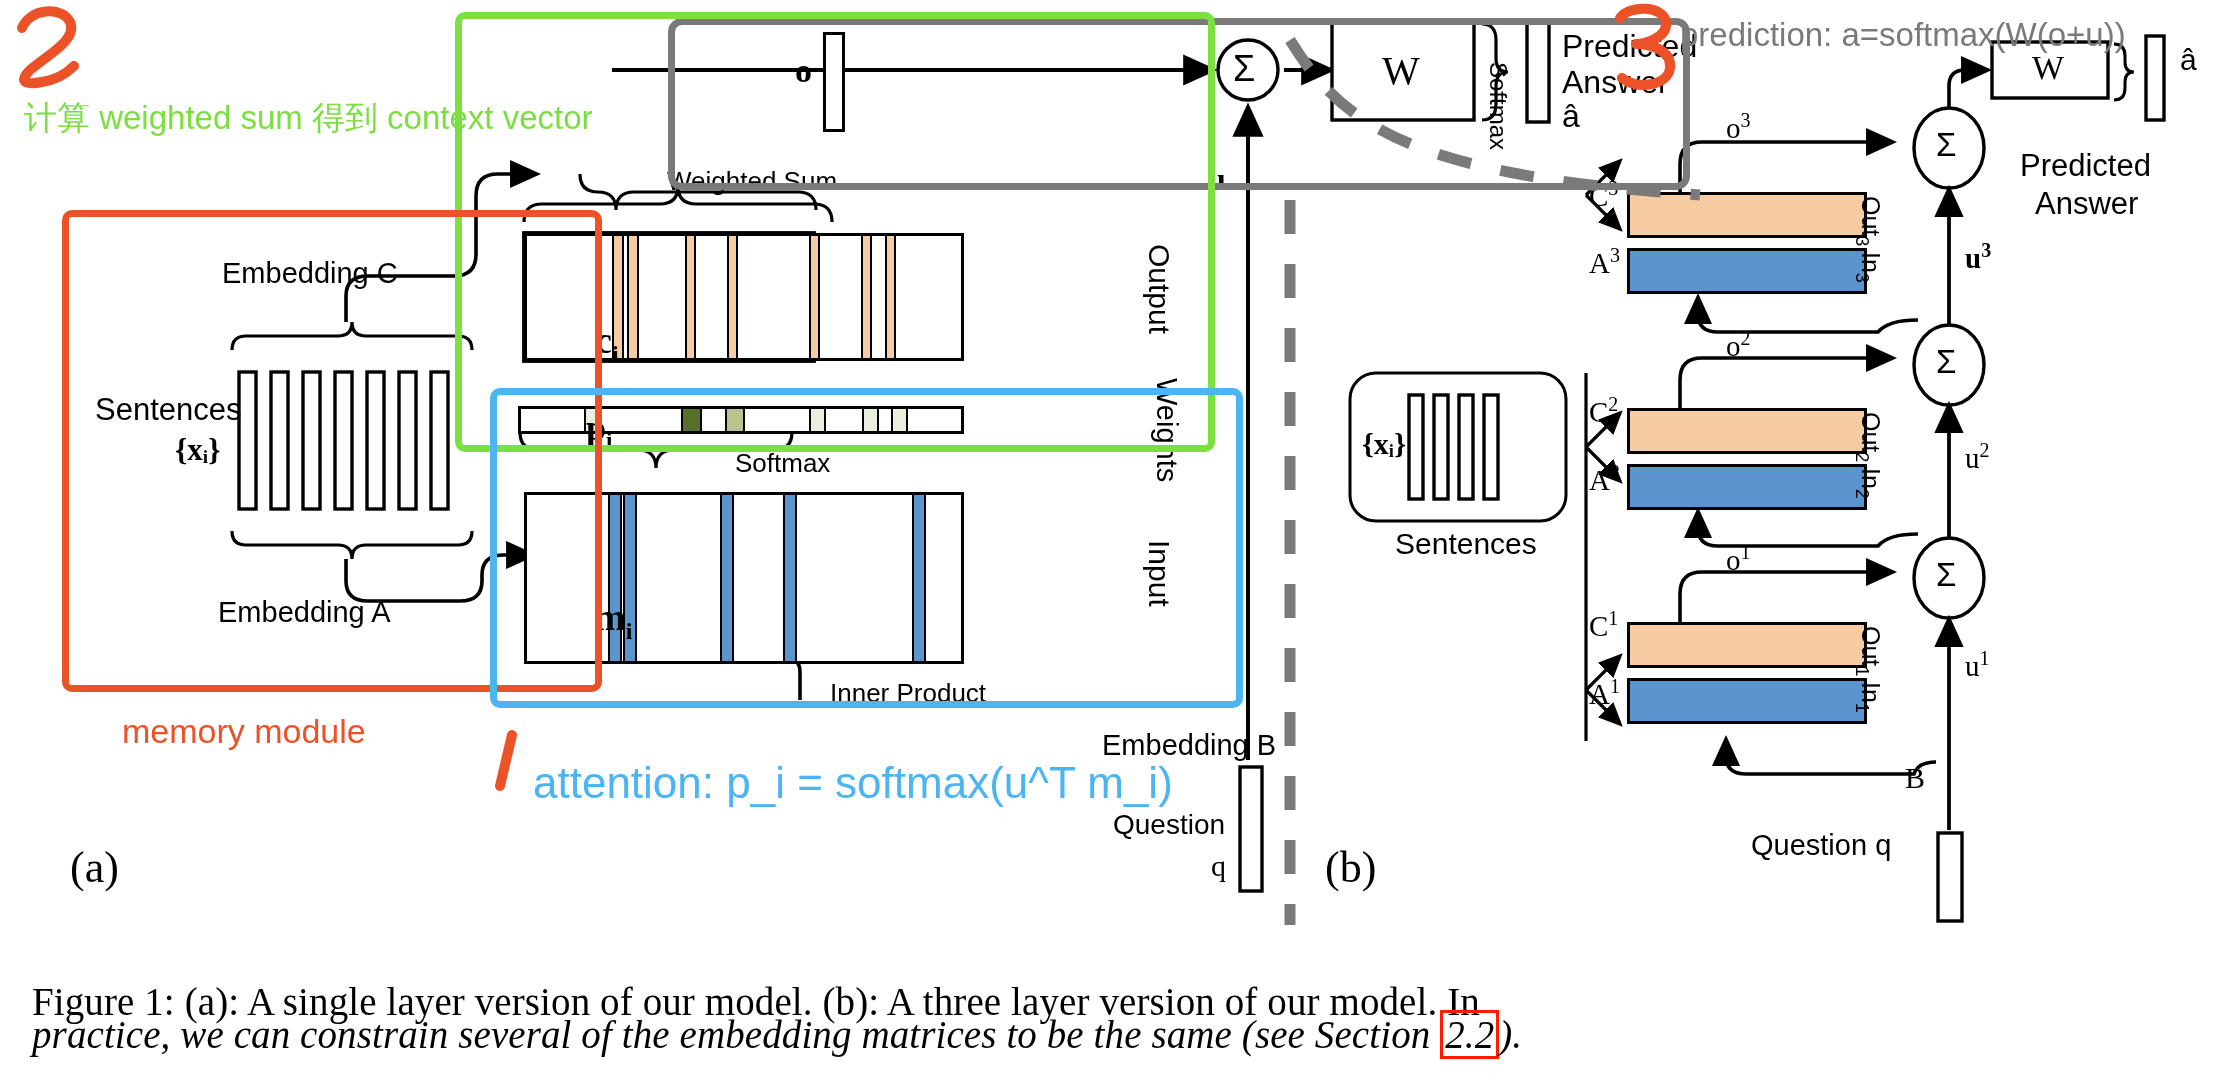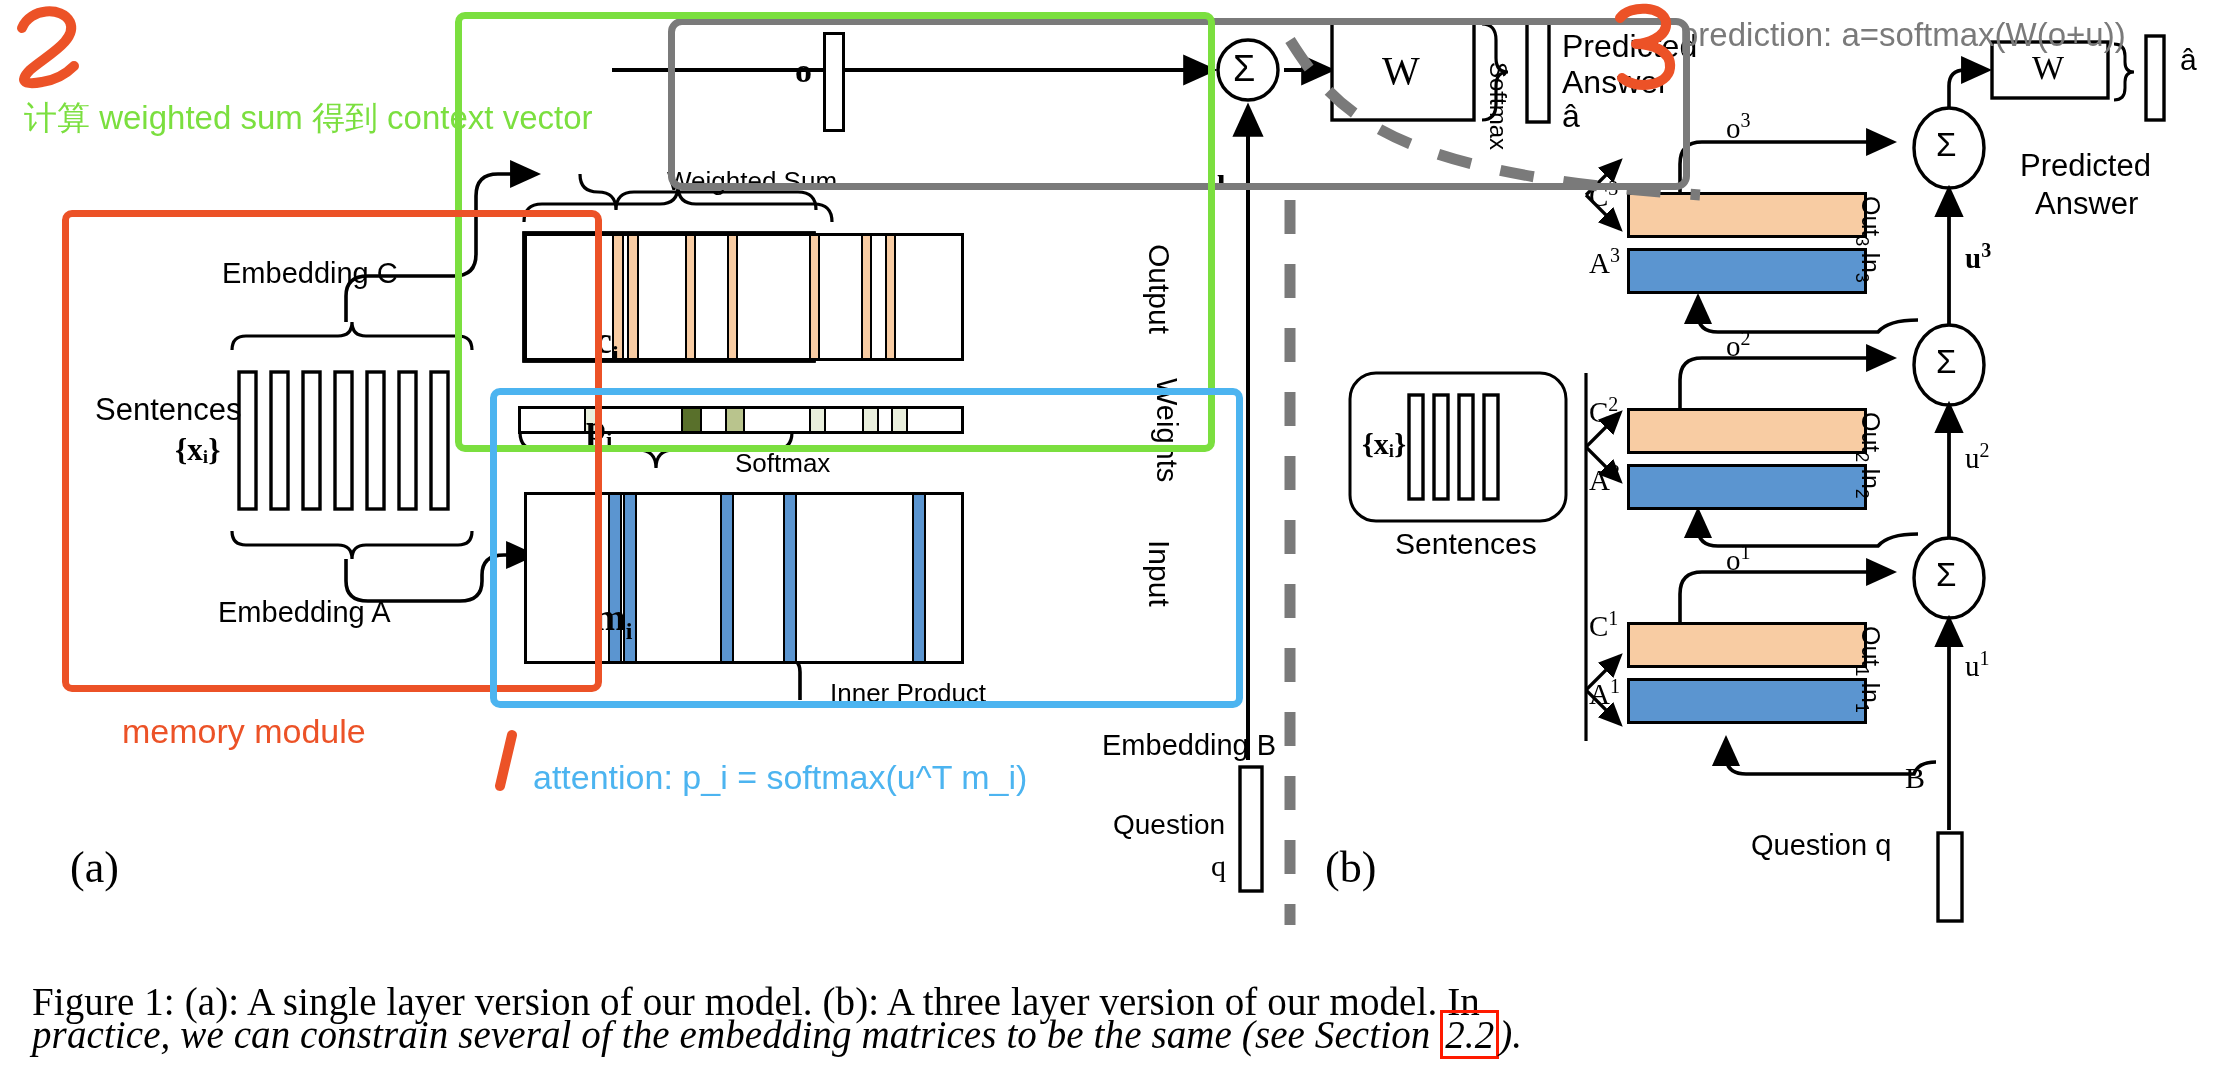--- a/index.html
+++ b/index.html
@@ -262,21 +262,21 @@
 
     <path d="M1620,18 C1630,4 1664,6 1666,22 C1668,38 1644,44 1636,44 C1650,44 1672,50 1670,68 C1668,86 1636,90 1622,78" stroke="#EC5227" stroke-width="10" fill="none" stroke-linecap="round" stroke-linejoin="round"></path>
 
     <path d="M512,735 L500,786" stroke="#EC5227" stroke-width="10" fill="none" stroke-linecap="round"></path>
   </svg>
 
   <div class="txt anno-green" style="left:24px;top:101px;font-size:33px;">计算 weighted sum 得到 context vector</div>
 
   <div class="txt anno-orange" style="left:98px;top:714px;font-size:34px;margin-left:24px;">memory module</div>
 
-  <div class="txt anno-blue" style="left:533px;top:760px;font-size:34px;">attention: p_i = softmax(u^T m_i)</div>
+  <div class="txt anno-blue" style="left:533px;top:760px;font-size:44px;">attention: p_i = softmax(u^T m_i)</div>
 
   <div class="txt anno-gray" style="left:1680px;top:18px;font-size:33px;">prediction: a=softmax(W(o+u))</div>
 
   <div class="cap" style="left:32px;top:946px;width:2180px;margin-top:31px;">Figure 1: (a): A single layer version of our model.  (b): A three layer version of our model.  In</div>
   <div class="cap" style="left:32px;top:1010px;width:2180px;font-style:italic;">
     <span>practice, we can constrain several of the embedding matrices to be the same (see Section </span><span class="redbox">2.2</span><span>).</span>
   </div>
 
 </div>
 

